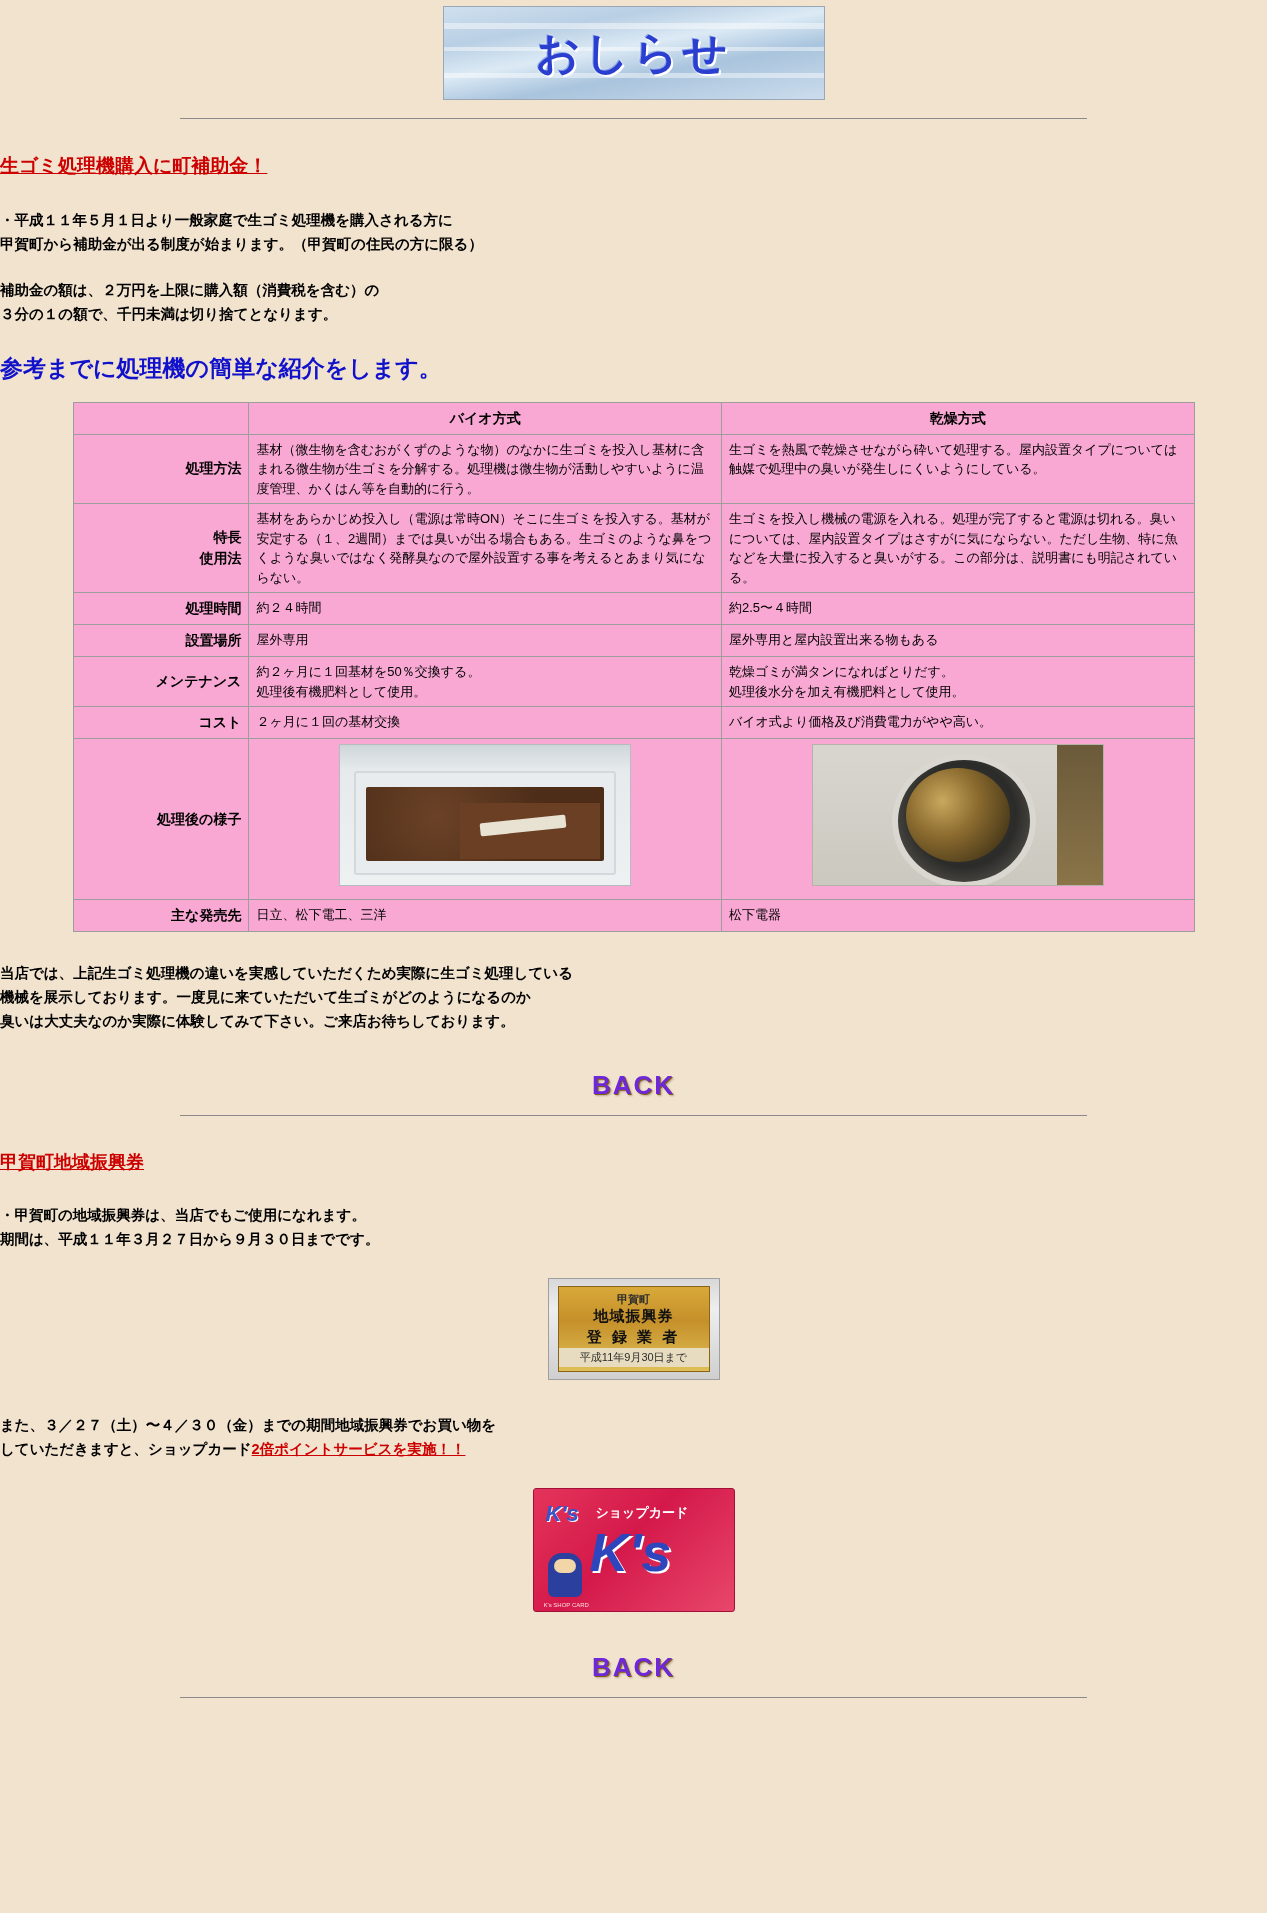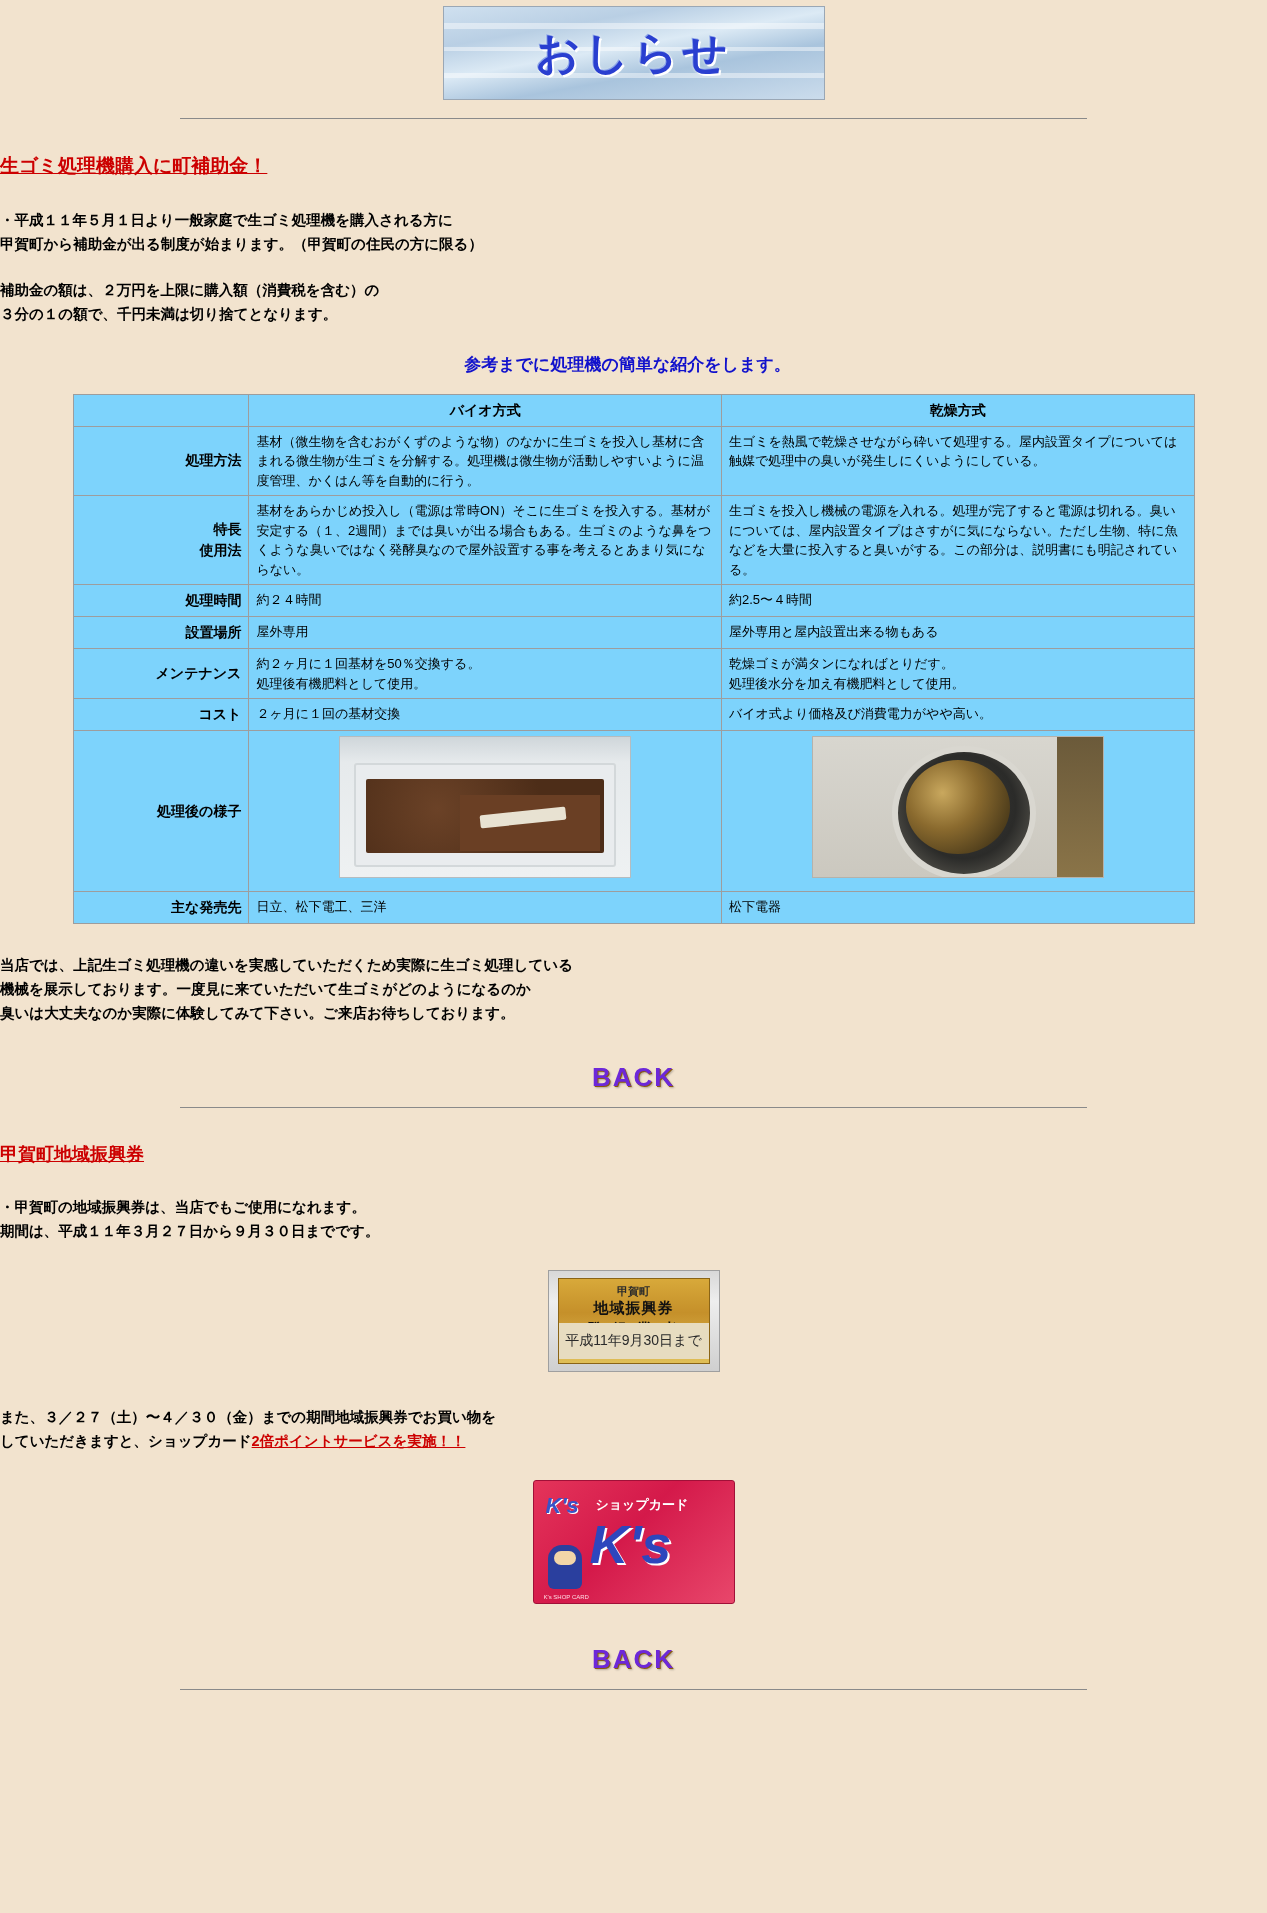--- a/index.html
+++ b/index.html
@@ -67,32 +67,32 @@
     margin: 34px 0 0 0;
   }
   .para {
     font-size: 14.5px;
     font-weight: bold;
     line-height: 1.65;
     margin: 30px 0 0 0;
   }
   .para.tight { margin-top: 22px; }
   .title-blue {
-    text-align: center;
+    text-align: left;
     color: #1111cc;
     font-weight: bold;
-    font-size: 17px;
+    font-size: 23px;
     margin: 26px 12px 0 0;
   }
   
   table.spec {
     width: 1122px;
     margin: 18px auto 0 auto;
     border-collapse: collapse;
-    background: #7dd3fc;
+    background: #f9a8d4;
     font-size: 13px;
   }
   table.spec th, table.spec td {
     border: 1px solid #9d9d9d;
     padding: 5px 7px;
     vertical-align: top;
     line-height: 1.5;
   }
   table.spec th.colhead {
     text-align: center;
@@ -230,23 +230,23 @@
     font-size: 15px; font-weight: bold; color: #111111;
     letter-spacing: 1px;
   }
   .coupon .l3 {
     position: absolute; left: 0; right: 0; top: 41px;
     font-size: 15px; font-weight: bold; color: #111111;
     letter-spacing: 3px;
   }
   .coupon .l4 {
     position: absolute; left: 0; right: 0; bottom: 4px;
-    font-size: 14px; color: #2b2b2b;
+    font-size: 11px; color: #2b2b2b;
     background: #e7dcc0;
-    padding: 9px 0;
+    padding: 2px 0;
   }
   
   .shopcard {
     display: inline-block;
     width: 200px;
     height: 122px;
     background: linear-gradient(135deg, #e4345a 0%, #d4194a 45%, #e8476b 100%);
     border: 1px solid #a01038;
     border-radius: 3px;
     position: relative;

